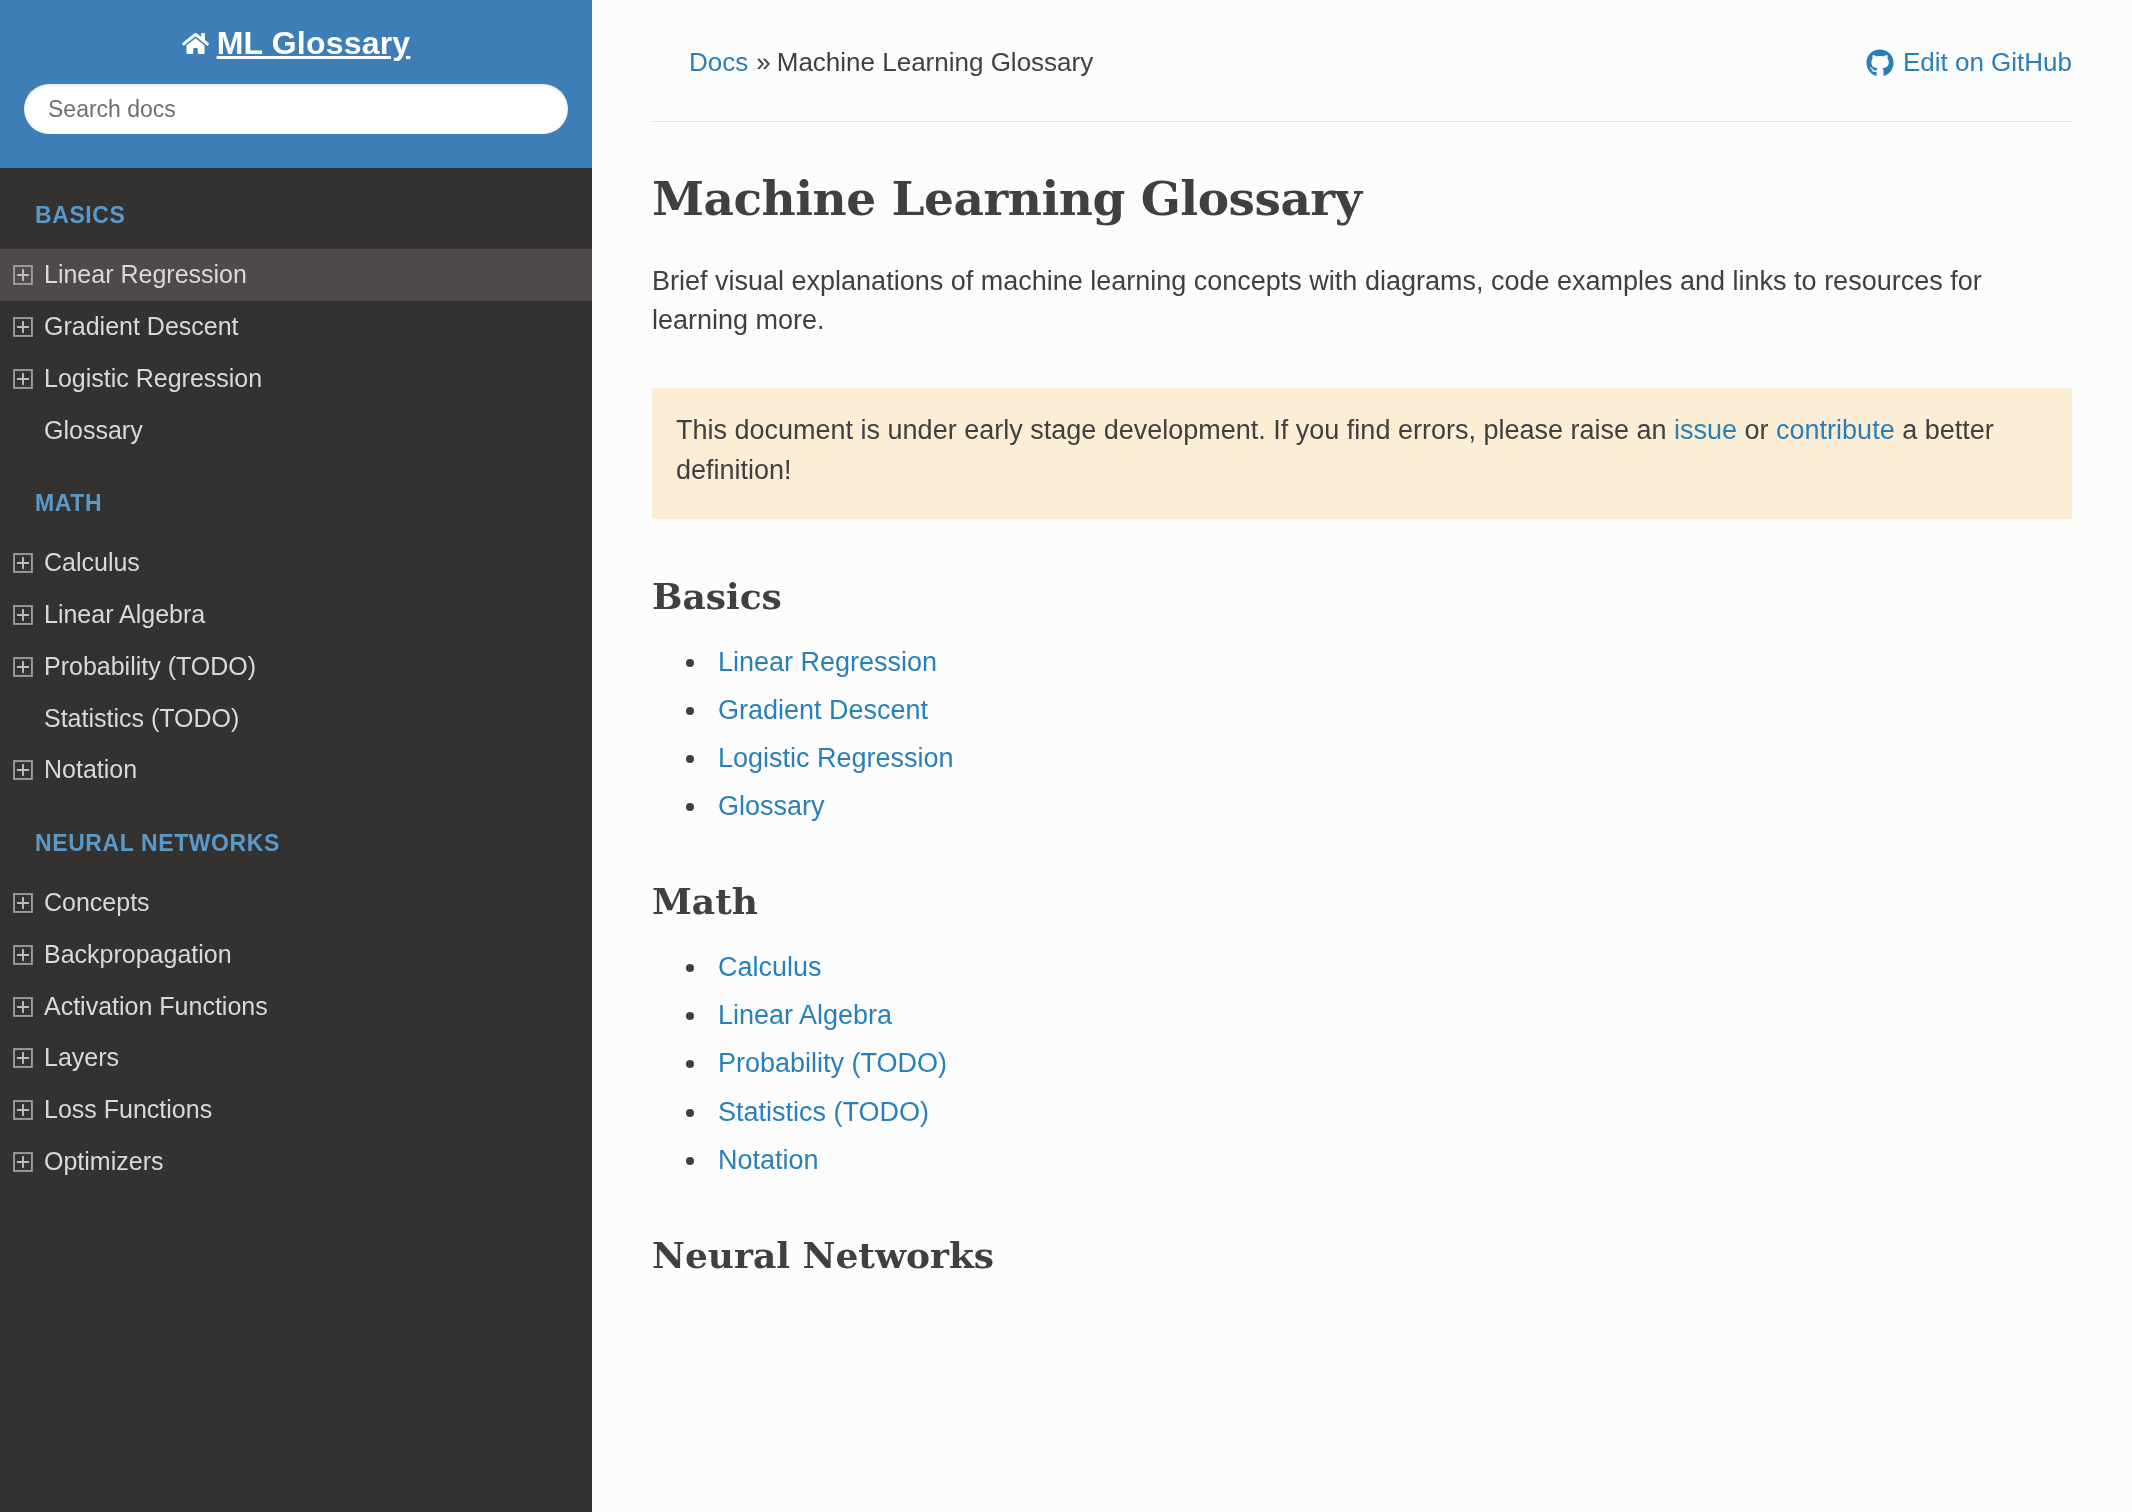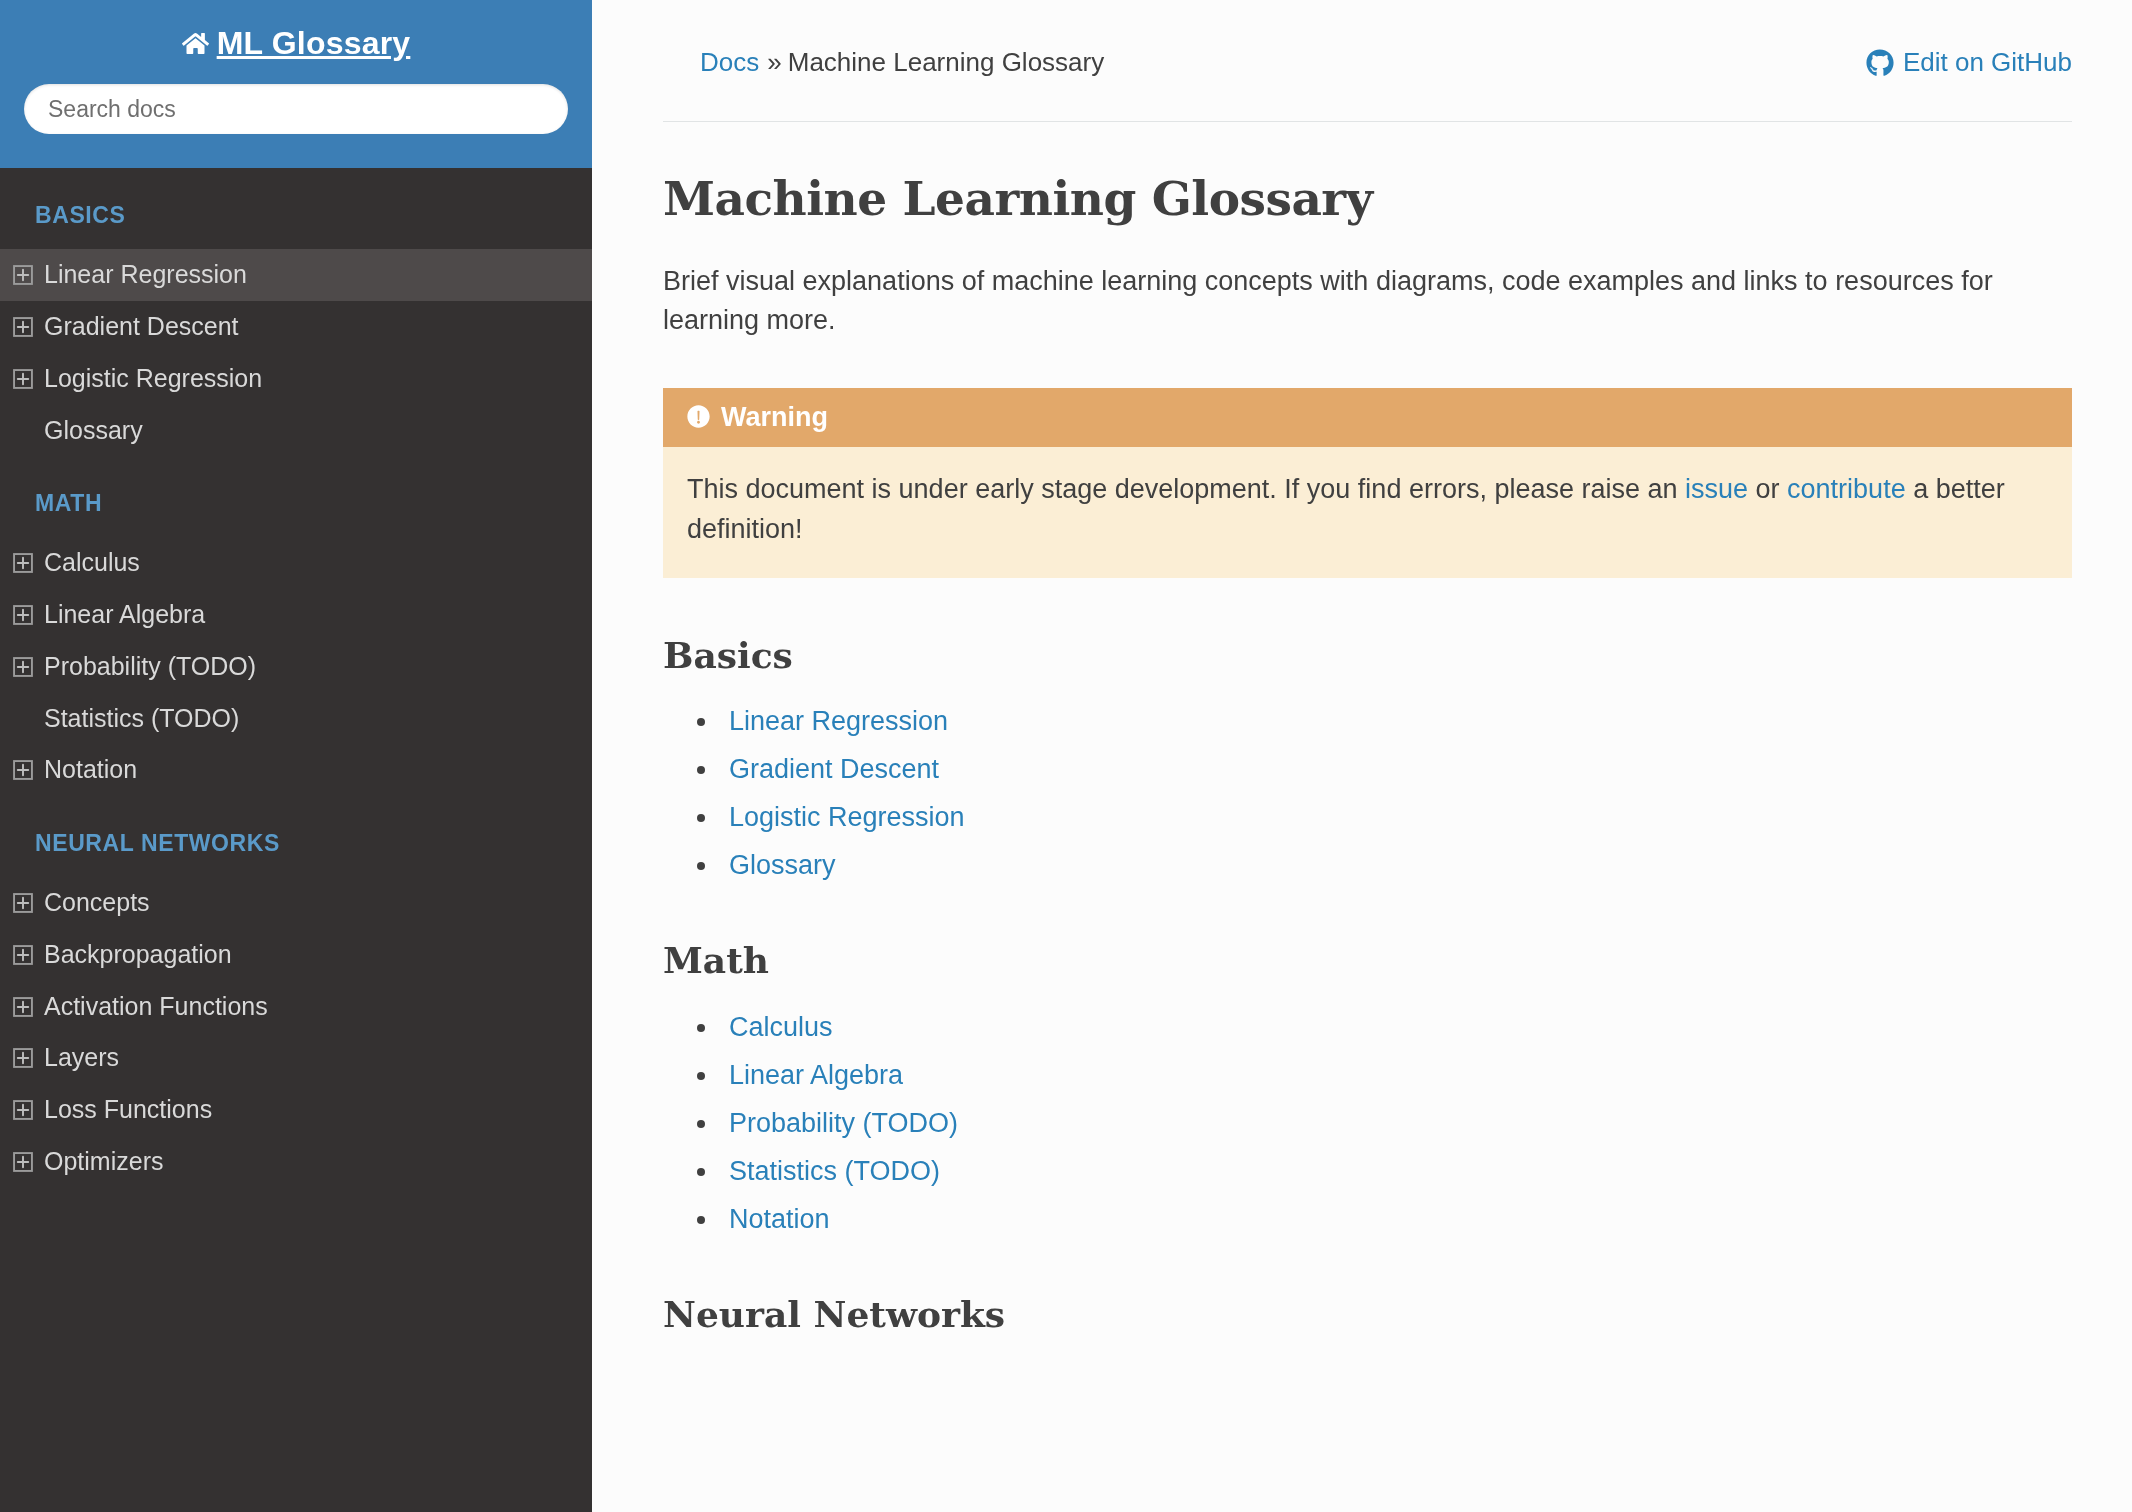--- a/index.html
+++ b/index.html
@@ -3,21 +3,21 @@
 <meta charset="utf-8">
 <style>
   * { box-sizing: border-box; }
   html, body {
     margin: 0; padding: 0;
     width: 2132px; height: 1512px;
     overflow: hidden;
     background: #fcfcfc;
     font-family: "Liberation Sans", sans-serif;
   }
-  #app { display: flex; width: 2132px; height: 1212px; gap: 11px; }
+  #app { display: flex; width: 2132px; height: 1212px; }
 
   
   #sidebar {
     width: 592px;
     flex: 0 0 592px;
     height: 1512px;
     background: #343131;
     overflow: hidden;
     position: relative;
   }
@@ -381,28 +381,20 @@
           <span>Edit on GitHub</span>
       </a>
     </div>
     <div class="crumb-rule"></div>
 
     <div class="doc">
       <h1 class="doc-title">Machine Learning Glossary</h1>
       <p class="doc-p">Brief visual explanations of machine learning concepts with diagrams, code examples and links to resources for learning more.</p>
 
       <div class="admonition">
-        <div class="admonition-title">
-          <span class="warn-icon">
-            <svg width="23" height="23" viewBox="0 0 512 512" fill="#ffffff" aria-hidden="true">
-              <path d="M256 8C119 8 8 119 8 256s111 248 248 248 248-111 248-248S393 8 256 8zm-11.49 120h22.98c6.44 0 11.63 5.37 11.4 11.8l-6.5 182c-.22 6.14-5.26 11-11.4 11h-9.98c-6.14 0-11.18-4.86-11.4-11l-6.5-182c-.23-6.43 4.96-11.8 11.4-11.8zM256 416c-17.67 0-32-14.33-32-32s14.33-32 32-32 32 14.33 32 32-14.33 32-32 32z"></path>
-            </svg>
-          </span>
-            <span>Warning</span>
-        </div>
         <div class="admonition-body">
           <span>This document is under early stage development. If you find errors, please raise an </span><a href="#">issue</a><span> or </span><a href="#">contribute</a><span> a better definition!</span>
         </div>
       </div>
 
       <div id="doc-sections">
           <h2 class="doc-h2">Basics</h2>
           <ul class="doc-list">
             <li><a href="#">Linear Regression</a></li>
             <li><a href="#">Gradient Descent</a></li>

